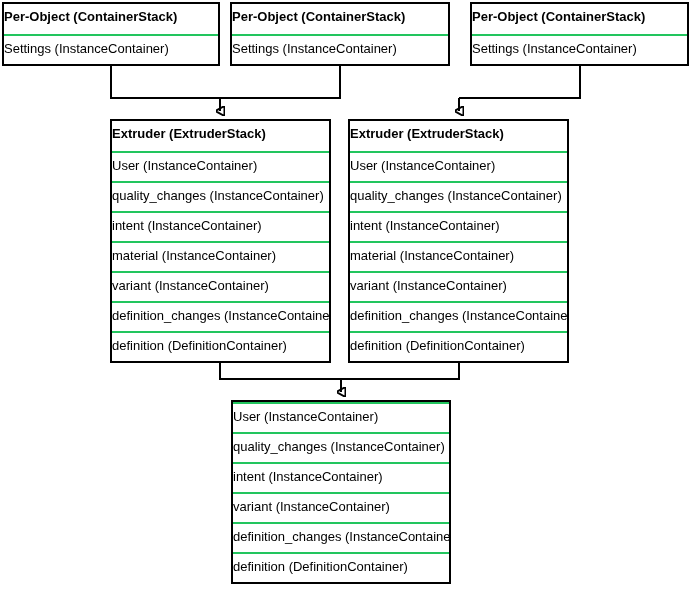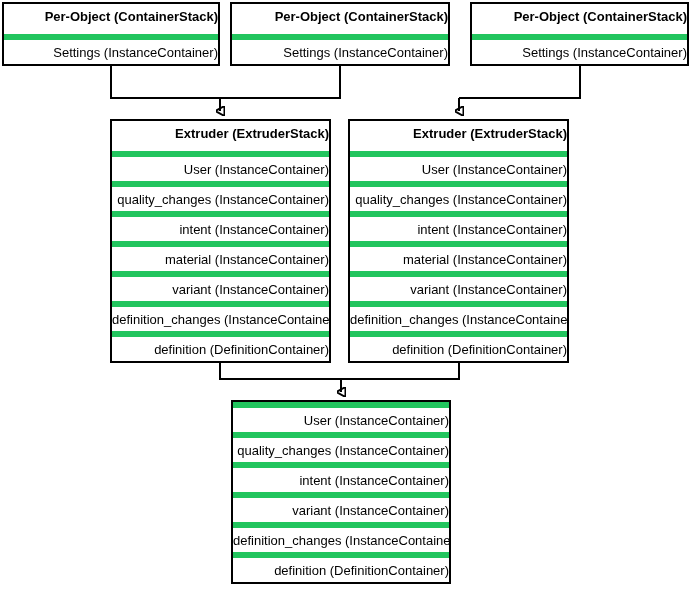--- a/index.html
+++ b/index.html
@@ -39,32 +39,32 @@
     position: absolute;
     box-sizing: border-box;
     border: 2px solid #000000;
     background: #ffffff;
     z-index: 2;
   }
   .row {
     box-sizing: border-box;
     height: 30px;
     line-height: 26px;
-    text-align: right;
+    text-align: left;
     color: #000000;
     font-size: 13px;
     white-space: nowrap;
     overflow: hidden;
     background: #ffffff;
   }
   .row.header {
     font-weight: bold;
   }
   .row.sep {
-    border-top: 6px solid #22c55e;
+    border-top: 2px solid #22c55e;
   }
   
   #box-perobject-1 { left: 2px;   top: 2px;   width: 218px; }
   #box-perobject-2 { left: 230px; top: 2px;   width: 220px; }
   #box-perobject-3 { left: 470px; top: 2px;   width: 219px; }
   #box-extruder-1  { left: 110px; top: 119px; width: 221px; }
   #box-extruder-2  { left: 348px; top: 119px; width: 221px; }
   #box-global      { left: 231px; top: 400px; width: 220px; }
 </style>
 </head>

